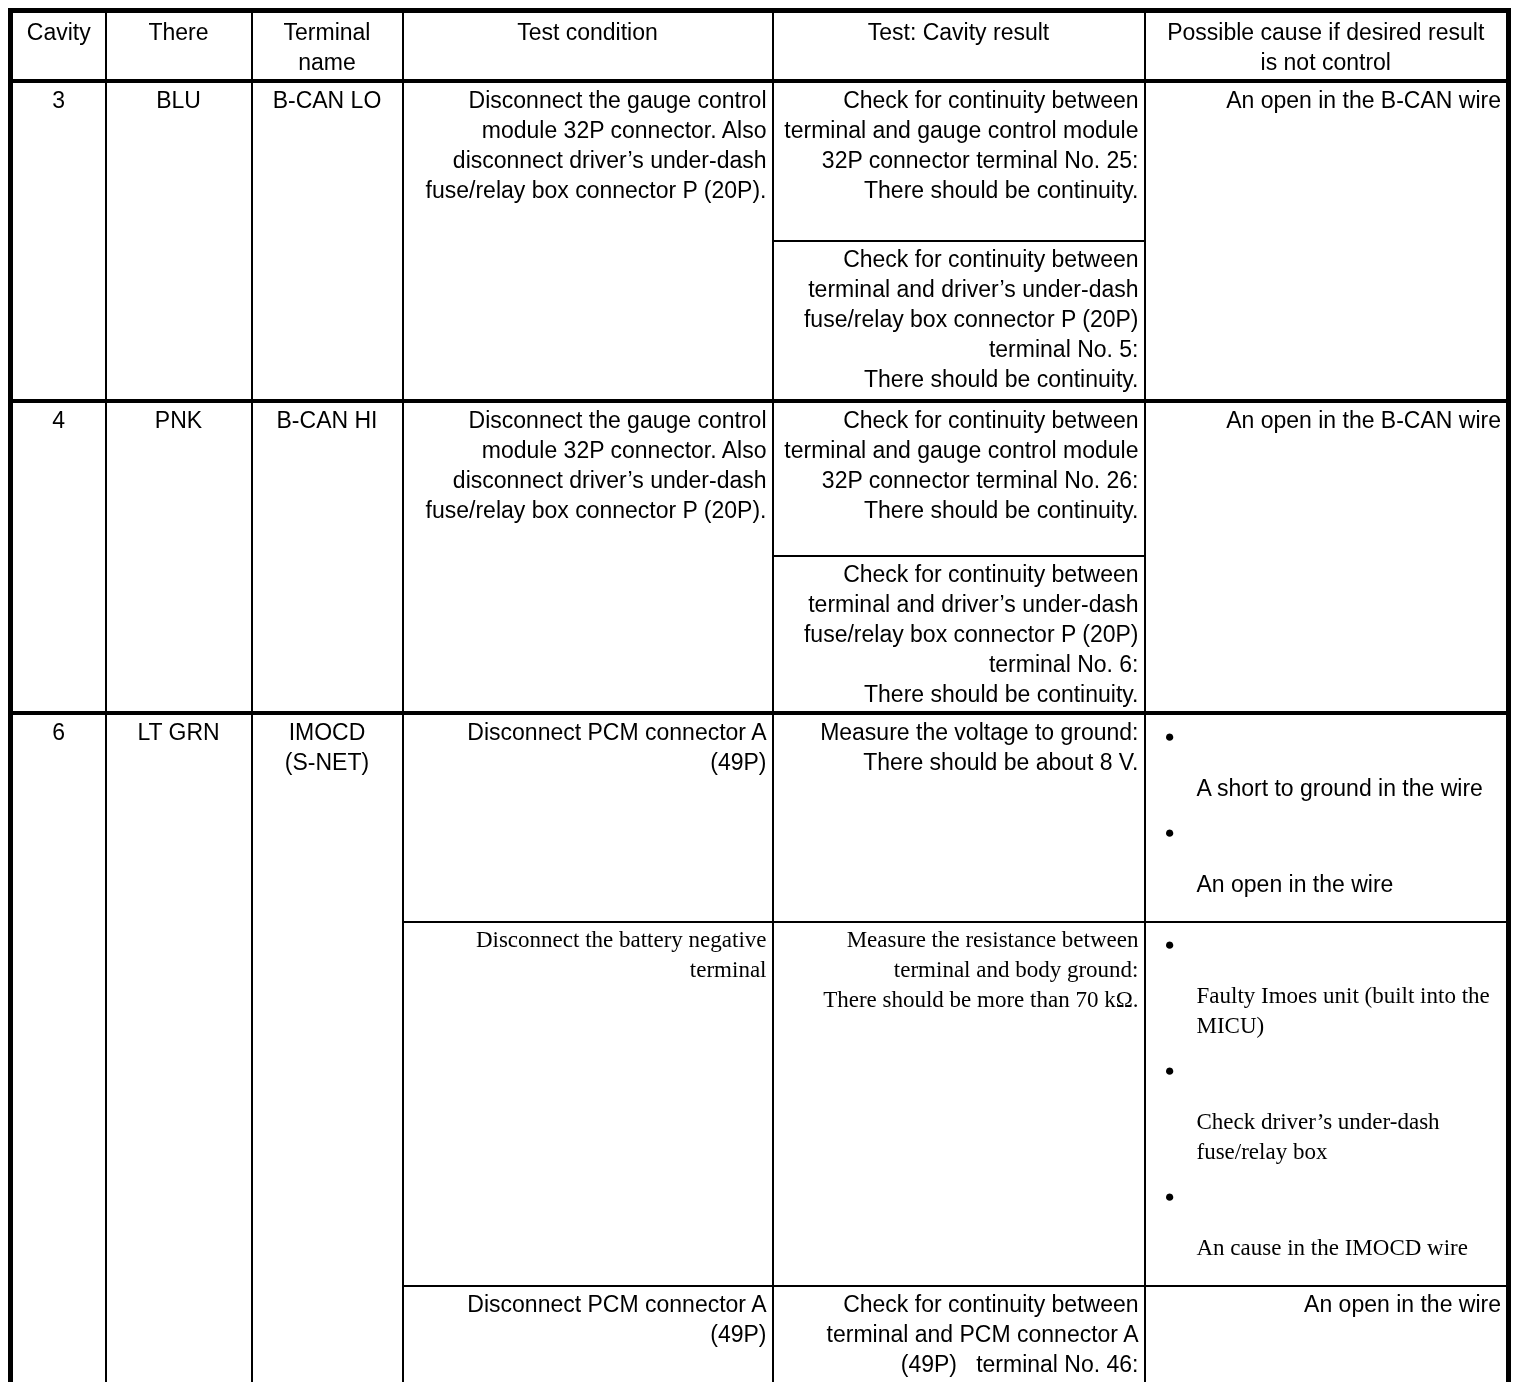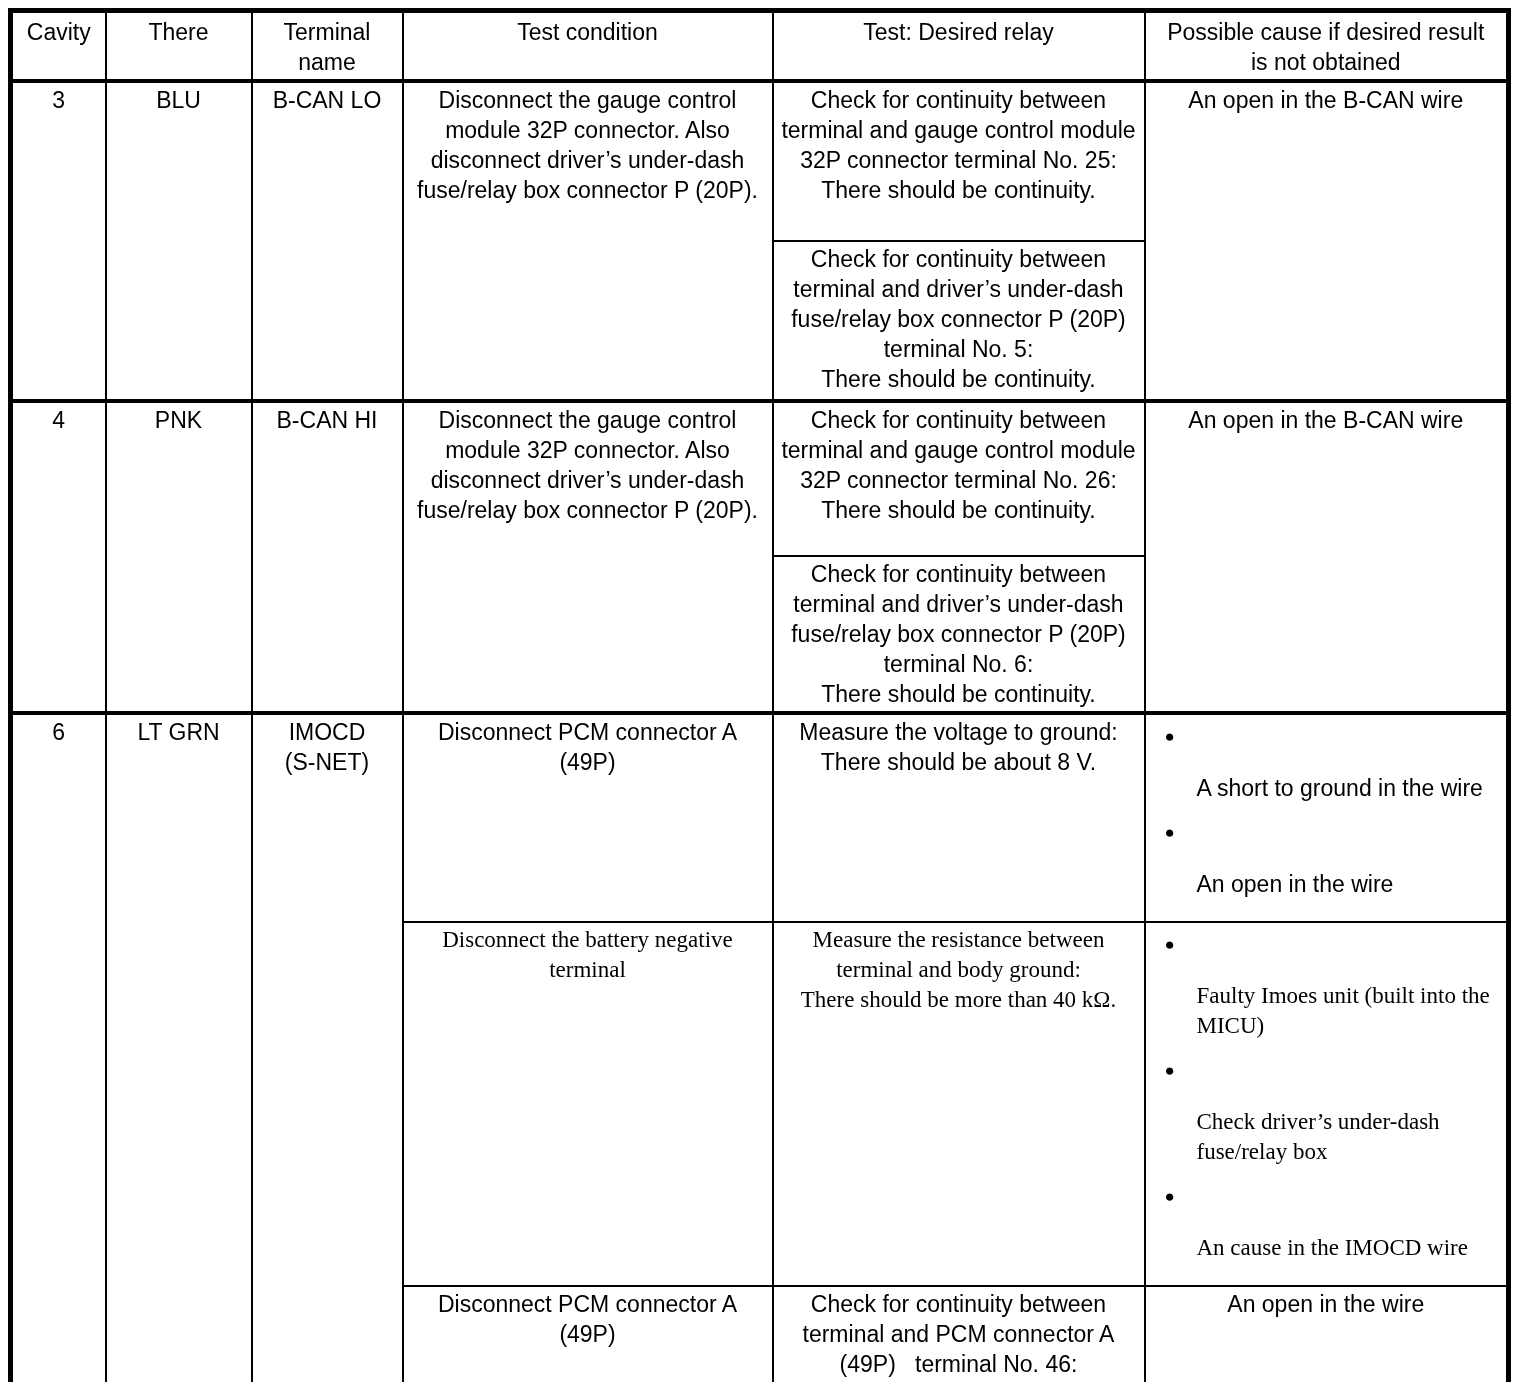--- a/index.html
+++ b/index.html
@@ -33,21 +33,21 @@
   }
   tr.header-row th {
     border-bottom: 4px solid #000;
     font-weight: normal;
     text-align: center;
     white-space: pre-line;
     padding-top: 4px;
   }
   tr.row-major td { border-top: 4px solid #000; }
   .center { text-align: center; white-space: pre-line; }
-  .text   { white-space: pre-wrap; text-align: center; }
+  .text   { white-space: pre-wrap; text-align: right; }
   .h62  { height: 62px; }
   .h160 { height: 160px; }
   .h155 { height: 155px; }
   .h197 { height: 197px; }
   .h356 { height: 356px; font-family: Liberation Serif, serif; }
   .h122 { height: 122px; }
   td.cause-bullets { padding: 0; }
   .bullet-item { }
   .bullet-glyph {
     display: block;
@@ -74,23 +74,23 @@
       <col style="width:364px">
     </colgroup>
 
     <tbody>
         <tr class="header-row h62">
       <th>Cavity</th>
       <th>There</th>
       <th>Terminal
 name</th>
       <th>Test condition</th>
-      <th>Test: Desired relay</th>
+      <th>Test: Cavity result</th>
       <th>Possible cause if desired result
-is not obtained</th>
+is not control</th>
     </tr>
 
     <tr class="row-major h160">
       <td rowspan="2" class="center">3</td>
       <td rowspan="2" class="center">BLU</td>
       <td rowspan="2" class="center">B-CAN LO</td>
       <td rowspan="2" class="text">Disconnect the gauge control module 32P connector. Also disconnect driver’s under-dash fuse/relay box connector P (20P).</td>
       <td class="text">Check for continuity between terminal and gauge control module 32P connector terminal No. 25:
 There should be continuity.</td>
       <td rowspan="2" class="text">An open in the B-CAN wire</td>
@@ -129,21 +129,21 @@
         </div>
         <div class="bullet-item">
           <span class="bullet-glyph">●</span>
           <div class="bullet-text">An open in the wire</div>
         </div>
       </td>
     </tr>
     <tr class="h356">
       <td class="text">Disconnect the battery negative terminal</td>
       <td class="text">Measure the resistance between terminal and body ground:
-There should be more than 40 kΩ.</td>
+There should be more than 70 kΩ.</td>
       <td class="cause-bullets">
         <div class="bullet-item">
           <span class="bullet-glyph">●</span>
           <div class="bullet-text">Faulty Imoes unit (built into the MICU)</div>
         </div>
         <div class="bullet-item">
           <span class="bullet-glyph">●</span>
           <div class="bullet-text">Check driver’s under-dash fuse/relay box</div>
         </div>
         <div class="bullet-item">

